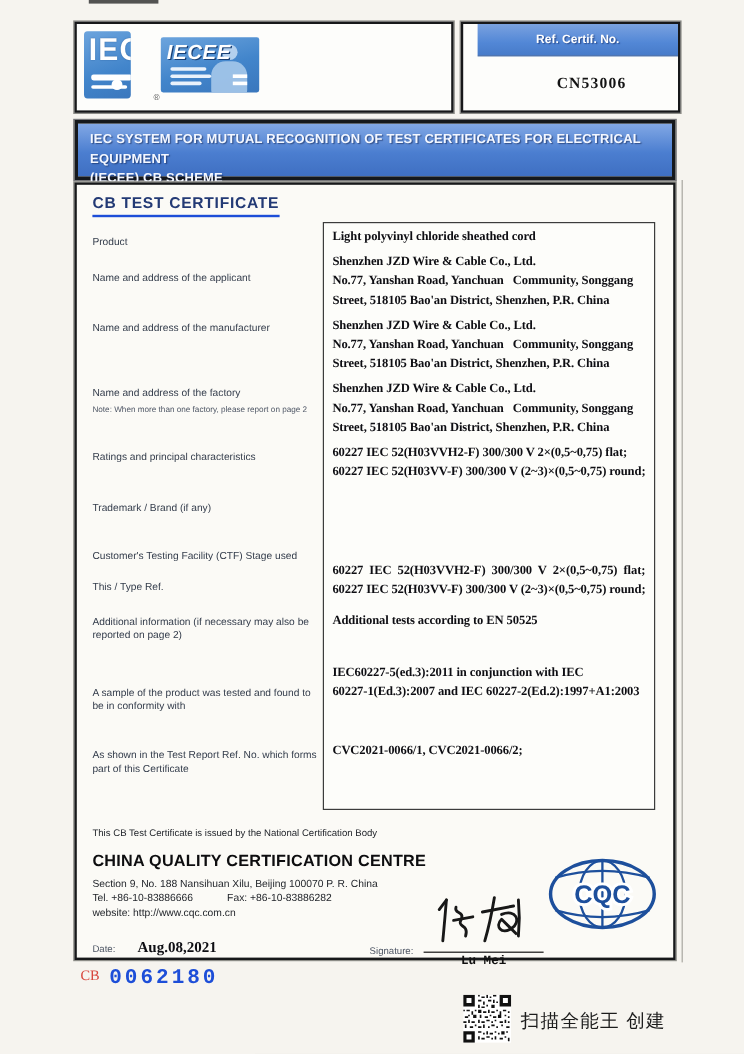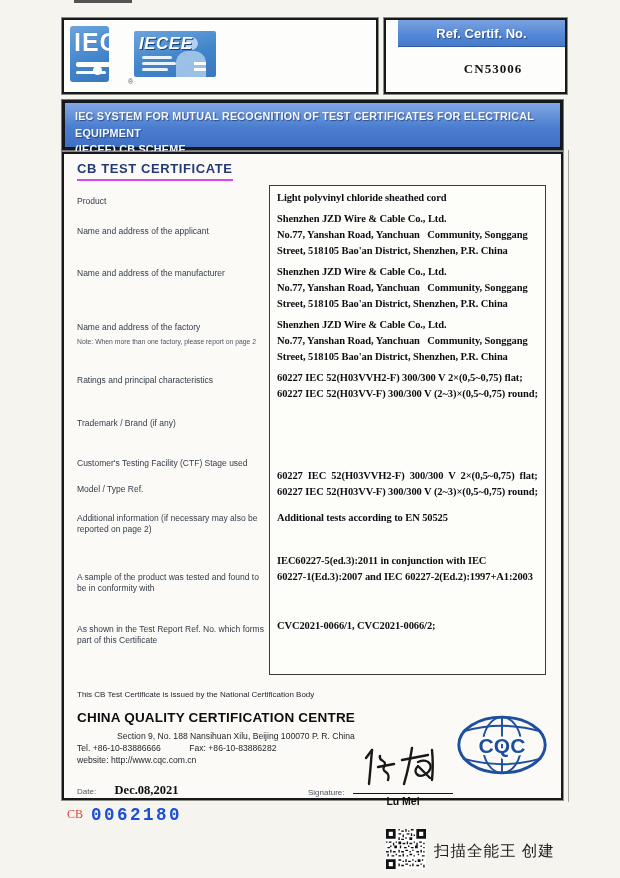--- a/index.html
+++ b/index.html
@@ -47,21 +47,21 @@
   .iecee-eq1{position:absolute;right:10px;bottom:12px;width:12px;height:3px;background:#fff;}
   .iecee-eq2{position:absolute;right:10px;bottom:6px;width:12px;height:3px;background:#fff;}
 
   .hdr-right{
     position:absolute;left:384px;top:18px;width:179px;height:72px;
     background:#fdfdfb;border:2px solid #17181a;box-shadow:0 0 0 1px #8d8d88;
   }
   .ref-strip{
     position:absolute;left:12px;top:0;right:0;height:26px;
     background:linear-gradient(180deg,#7aa2e0,#5287d6 60%,#477bc9);
-    color:#fff;font-weight:bold;font-size:13px;display:flex;align-items:center;justify-content:center;
+    color:#fff;font-weight:bold;font-size:10px;display:flex;align-items:center;justify-content:center;
     text-shadow:1px 1px 1px #2a4c8e;border-bottom:1px solid #2f5aa0;
   }
   .ref-value{
     position:absolute;left:0;top:26px;right:0;bottom:0;display:flex;align-items:center;justify-content:center;
     font-family:"Liberation Serif",serif;font-weight:bold;font-size:13px;color:#141414;letter-spacing:1px;margin-left:35px;
   }
 
   .banner{
     position:absolute;left:62px;top:100px;width:501px;height:50px;box-sizing:border-box;
     background:linear-gradient(180deg,#82a8e5,#4b7ed0 55%,#3f6fc2);
@@ -72,21 +72,21 @@
   }
 
   
   .main-box{
     position:absolute;left:62px;top:152px;width:501px;height:648px;box-sizing:border-box;
     background:#fbfaf6;border:2.5px solid #17181a;box-shadow:0 0 0 1px #8d8d88;
   }
   .cert-title{
     position:absolute;left:13px;top:7px;margin:0;
     color:#233a75;font-size:13px;font-weight:bold;letter-spacing:.6px;
-    border-bottom:2px solid #d946ef;padding-bottom:3px;
+    border-bottom:2px solid #1d4ed8;padding-bottom:3px;
   }
   .value-box{
     position:absolute;left:205px;top:31px;width:277px;height:490px;box-sizing:border-box;
     background:#fdfdfa;border:1.5px solid #3c3c3c;
   }
   .lbl{
     position:absolute;left:13px;width:192px;
     font-size:8.5px;color:#333c4b;line-height:1.35;
   }
   .note{
@@ -94,33 +94,33 @@
     font-size:6.8px;color:#4d5564;
   }
   .val{
     position:absolute;left:213px;width:264px;
     font-family:"Liberation Serif",serif;font-weight:bold;font-size:10.5px;
     color:#0e0e13;line-height:1.5;white-space:pre-wrap;letter-spacing:-.1px;
   }
 
   .issued-by{position:absolute;left:13px;top:536px;font-size:8px;color:#23262c;}
   .ncb-name{position:absolute;left:13px;top:556px;font-size:13.5px;font-weight:bold;color:#0d0d0f;letter-spacing:.2px;}
-  .ncb-addr{position:absolute;left:13px;top:577px;font-size:8.6px;color:#1d2026;margin-left:40px;}
+  .ncb-addr{position:absolute;left:13px;top:577px;font-size:8.6px;color:#1d2026;}
   .ncb-telfax{position:absolute;left:13px;top:589px;font-size:8.6px;color:#1d2026;}
   .ncb-telfax .fax{margin-left:26px;margin-top:20px;}
   .ncb-web{position:absolute;left:13px;top:601px;font-size:8.6px;color:#1d2026;}
 
   .date-row{position:absolute;left:13px;top:626px;}
   .date-lbl{font-size:8px;color:#4d5564;margin-right:14px;}
   .date-val{font-family:"Liberation Serif",serif;font-weight:bold;font-size:12.5px;color:#0e0e13;}
 
   .sig-label{position:absolute;left:244px;top:634px;font-size:8px;color:#4d5564;}
   .sig-draw{position:absolute;left:292px;top:588px;width:92px;height:50px;}
   .sig-line{position:absolute;left:289px;top:639px;width:100px;border-top:1.6px solid #141414;}
-  .sig-name{position:absolute;left:289px;top:641px;width:100px;text-align:center;font-size:10.5px;font-weight:bold;color:#111;}
+  .sig-name{position:absolute;left:289px;top:641px;width:100px;text-align:center;font-size:10.5px;font-weight:bold;color:#111;font-family:Liberation Mono, monospace;}
 
   .cqc-logo{position:absolute;left:390px;top:558px;width:96px;height:66px;}
 
   
   .cb-stamp{position:absolute;left:67px;top:805px;}
   .cb-prefix{font-family:"Liberation Serif",serif;font-size:12px;color:#d8453c;margin-right:8px;vertical-align:2px;}
   .cb-number{font-family:"Liberation Mono","DejaVu Sans Mono",monospace;font-weight:bold;font-size:17.5px;color:#1d4ed8;letter-spacing:2.5px;}
 
   .qr{position:absolute;left:386px;top:829px;width:40px;height:40px;}
   .scan-text{position:absolute;left:434px;top:841px;font-size:15.5px;color:#1c1c1c;letter-spacing:1px;}
@@ -168,21 +168,21 @@
     <div class="value-box"></div>
 
     <div class="lbl" style="top:42px">Product</div>
     <div class="lbl" style="top:114px">Name and address of the manufacturer</div>
     <div class="lbl" style="top:72px">Name and address of the applicant</div>
     <div class="lbl" style="top:168px">Name and address of the factory</div>
     <div class="note" style="top:184px">Note: When more than one factory, please report on page 2</div>
     <div class="lbl" style="top:221px">Ratings and principal characteristics</div>
     <div class="lbl" style="top:304px">Customer's Testing Facility (CTF) Stage used</div>
     <div class="lbl" style="top:264px">Trademark / Brand (if any)</div>
-    <div class="lbl" style="top:330px">Model / Type Ref.</div>
+    <div class="lbl" style="top:330px">This / Type Ref.</div>
     <div class="lbl" style="top:359px">Additional information (if necessary may also be reported on page 2)</div>
     <div class="lbl" style="top:418px">A sample of the product was tested and found to be in conformity with</div>
     <div class="lbl" style="top:470px">As shown in the Test Report Ref. No. which forms part of this Certificate</div>
 
     <div class="val" style="top:36px">Light polyvinyl chloride sheathed cord</div>
     <div class="val" style="top:57px">Shenzhen JZD Wire &amp; Cable Co., Ltd.
 No.77, Yanshan Road, Yanchuan   Community, Songgang
 Street, 518105 Bao'an District, Shenzhen, P.R. China</div>
     <div class="val" style="top:110px">Shenzhen JZD Wire &amp; Cable Co., Ltd.
 No.77, Yanshan Road, Yanchuan   Community, Songgang
@@ -205,21 +205,21 @@
     <div class="ncb-name">CHINA QUALITY CERTIFICATION CENTRE</div>
     <div class="ncb-addr">Section 9, No. 188 Nansihuan Xilu, Beijing 100070 P. R. China</div>
     <div class="ncb-telfax">
       <span>Tel. +86-10-83886666</span>
       <span class="fax">Fax: +86-10-83886282</span>
     </div>
     <div class="ncb-web">website: http://www.cqc.com.cn</div>
 
     <div class="date-row">
       <span class="date-lbl">Date:</span>
-      <span class="date-val">Dec.08,2021</span>
+      <span class="date-val">Aug.08,2021</span>
     </div>
 
     <span class="sig-label">Signature:</span>
     <svg class="sig-draw" viewBox="0 0 92 50">
       <g fill="none" stroke="#181818" stroke-width="2.4" stroke-linecap="round" stroke-linejoin="round">
         <path d="M10,16 L16,8"></path>
         <path d="M16,8 C15,20 14,32 13,42"></path>
         <path d="M24,14 C22,20 32,17 28,25 C25,31 35,28 32,38"></path>
         <path d="M22,25 L38,22"></path>
         <path d="M56,6 C54,18 51,32 48,42"></path>

